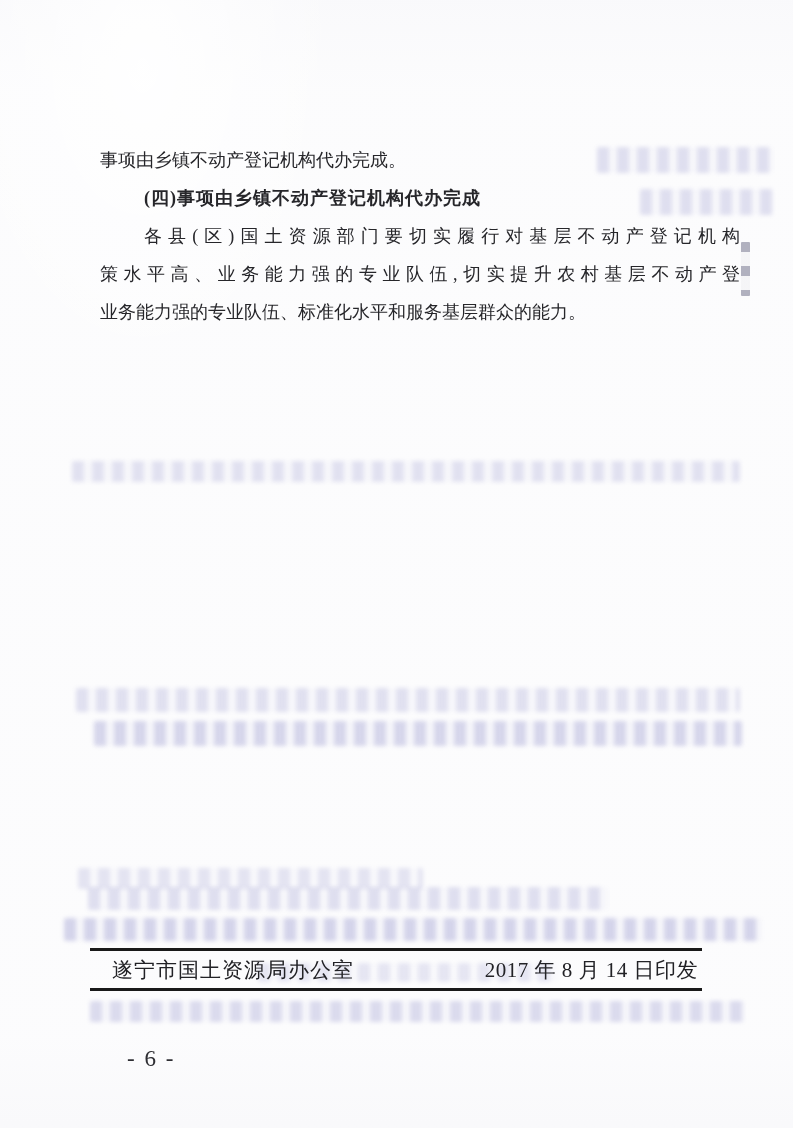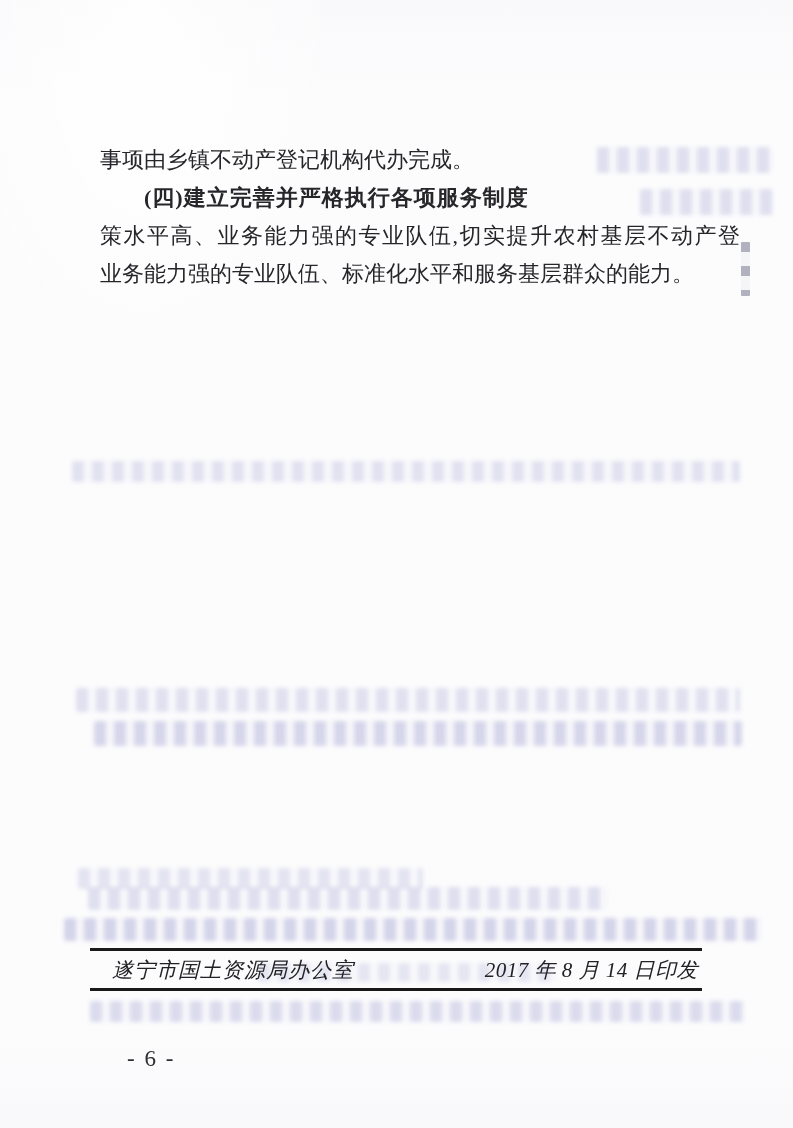--- a/index.html
+++ b/index.html
@@ -18,37 +18,37 @@
       radial-gradient(ellipse at 18% 6%, rgba(255,255,255,0.9) 0%, rgba(255,255,255,0) 22%),
       linear-gradient(180deg, rgba(244,244,248,0.35) 0%, rgba(250,250,252,0.1) 8%, rgba(250,250,252,0.1) 92%, rgba(243,243,247,0.35) 100%);
     overflow:hidden;
     font-family:"Liberation Serif","DejaVu Serif",serif;
     color:var(--ink);
   }
 
   
   .body-text{
     position:absolute;left:100px;top:141px;width:640px;
-    font-size:22px;line-height:38px;
+    font-size:18px;line-height:38px;
     color:var(--ink);
   }
   .ln{height:38px;overflow:visible;}
   .s-plain{}
   .s-heading{font-weight:bold;text-indent:44px;letter-spacing:1px;}
   .s-justify{text-align:justify;text-align-last:justify;}
   .s-justify-indent{text-align:justify;text-align-last:justify;text-indent:44px;}
 
   
   .footer-rule{position:absolute;left:90px;width:612px;height:3px;background:var(--rule);}
   .footer-rule.top{top:948px;}
   .footer-rule.bottom{top:988px;}
   .footer-row{
     position:absolute;left:90px;top:951px;width:612px;height:37px;
     display:flex;justify-content:space-between;align-items:center;
-    font-size:21px;color:#222226;font-style:italic;
+    font-size:21px;color:#222226;
   }
   .footer-issuer{padding-left:22px;letter-spacing:1px;}
   .footer-date{padding-right:4px;letter-spacing:0.5px;}
 
   
   .page-number{
     position:absolute;left:127px;top:1046px;
     font-size:23px;letter-spacing:2px;color:#2e2e33;
   }
 
@@ -80,21 +80,22 @@
     filter:blur(0.7px);opacity:.8;border-radius:1px;
   }
 </style>
 </head>
 <body>
 
 <div class="page">
 
   <div class="body-text">
       <div class="ln s-plain">事项由乡镇不动产登记机构代办完成。</div>
-      <div class="ln s-heading">(四)建立完善并严格执行各项服务制度</div>
+      <div class="ln s-heading">(四)事项由乡镇不动产登记机构代办完成</div>
+      <div class="ln s-justify-indent">各县(区)国土资源部门要切实履行对基层不动产登记机构</div>
       <div class="ln s-justify">策水平高、业务能力强的专业队伍,切实提升农村基层不动产登</div>
       <div class="ln s-plain">业务能力强的专业队伍、标准化水平和服务基层群众的能力。</div>
     </div>
 
   <div class="ghost g-line1r"></div>
   <div class="ghost g-line2r"></div>
   <div class="ghost g-vert-mark"></div>
   <div class="ghost g-under-body"></div>
   <div class="ghost g-mid-1"></div>
   <div class="ghost g-mid-2"></div>

